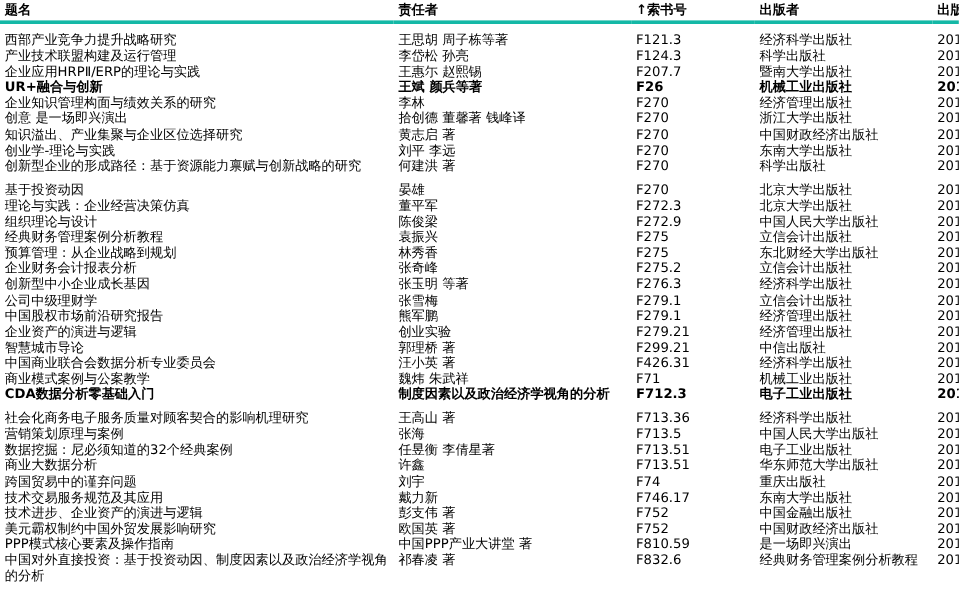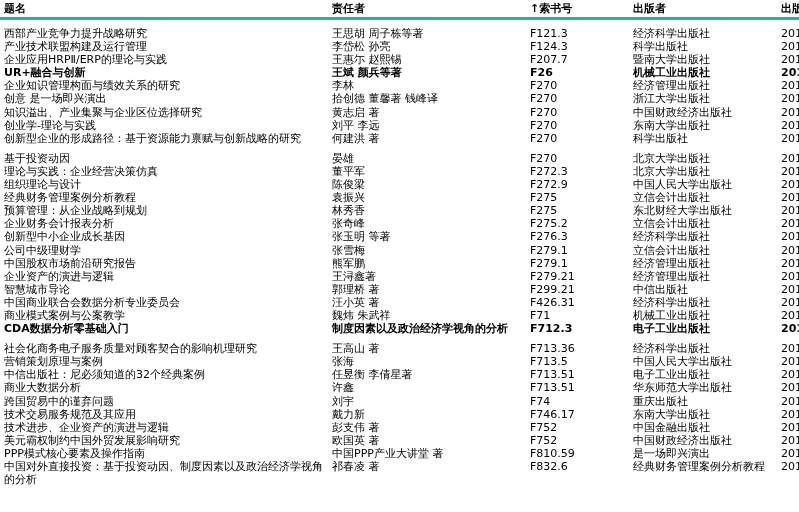--- a/index.html
+++ b/index.html
@@ -199,21 +199,21 @@
         </tr>
         <tr>
           <td class="c-title">中国股权市场前沿研究报告</td>
           <td class="c-author">熊军鹏</td>
           <td class="c-call">F279.1</td>
           <td class="c-pub">经济管理出版社</td>
           <td class="c-year">2015</td>
         </tr>
         <tr>
           <td class="c-title">企业资产的演进与逻辑</td>
-          <td class="c-author">王浔鑫著</td>
+          <td class="c-author">创业实验</td>
           <td class="c-call">F279.21</td>
           <td class="c-pub">经济管理出版社</td>
           <td class="c-year">2015</td>
         </tr>
         <tr>
           <td class="c-title">智慧城市导论</td>
           <td class="c-author">郭理桥 著</td>
           <td class="c-call">F299.21</td>
           <td class="c-pub">中信出版社</td>
           <td class="c-year">2015</td>
@@ -250,21 +250,21 @@
           <td class="c-year">2016</td>
         </tr>
         <tr>
           <td class="c-title">营销策划原理与案例</td>
           <td class="c-author">张海</td>
           <td class="c-call">F713.5</td>
           <td class="c-pub">中国人民大学出版社</td>
           <td class="c-year">2016</td>
         </tr>
         <tr>
-          <td class="c-title">中信出版社：尼必须知道的32个经典案例</td>
+          <td class="c-title">数据挖掘：尼必须知道的32个经典案例</td>
           <td class="c-author">任昱衡 李倩星著</td>
           <td class="c-call">F713.51</td>
           <td class="c-pub">电子工业出版社</td>
           <td class="c-year">2015</td>
         </tr>
         <tr>
           <td class="c-title">商业大数据分析</td>
           <td class="c-author">许鑫</td>
           <td class="c-call">F713.51</td>
           <td class="c-pub">华东师范大学出版社</td>

